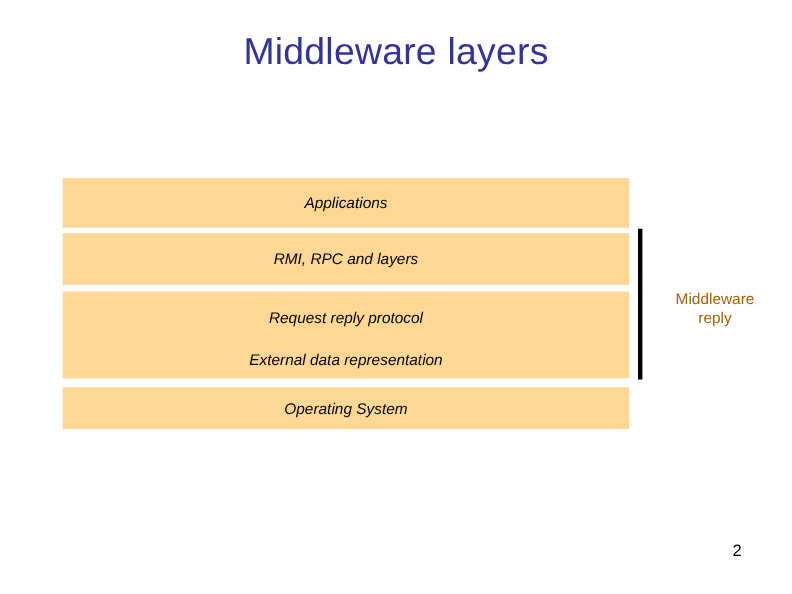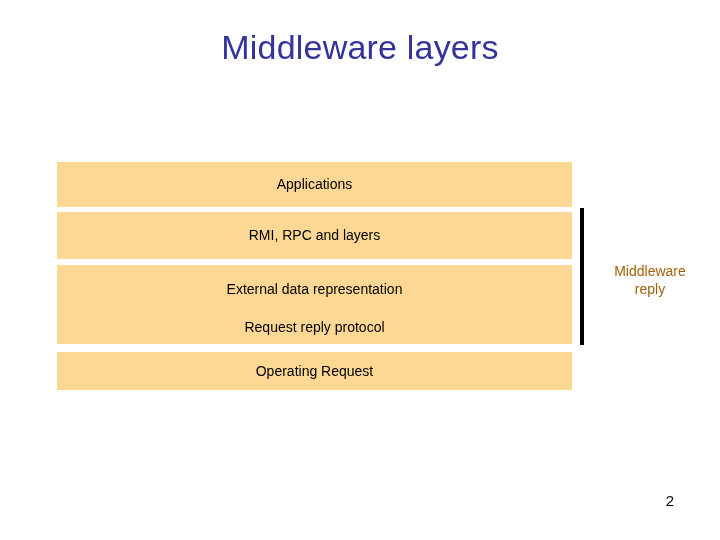--- a/index.html
+++ b/index.html
@@ -53,20 +53,21 @@
     justify-content: center;
     box-sizing: border-box;
   }
   .layer-label {
     font-size: 14px;
     line-height: 17px;
     color: #000000;
     text-align: center;
     font-weight: 400;
     white-space: nowrap;
+    font-style: italic;
   }
 
   
   #bar-applications      { top: 0px;   height: 45px; }
   #bar-rmi-rpc-events    { top: 50px;  height: 47px; }
   #bar-request-reply     { top: 103px; height: 79px; justify-content: flex-start; padding-top: 16px; }
   #bar-operating-system  { top: 190px; height: 38px; }
 
   
   #bar-request-reply .layer-label + .layer-label {
@@ -118,26 +119,26 @@
 
     <div class="layer-bar" id="bar-applications">
       <div class="layer-label">Applications</div>
     </div>
 
     <div class="layer-bar" id="bar-rmi-rpc-events">
       <div class="layer-label">RMI, RPC and layers</div>
     </div>
 
     <div class="layer-bar" id="bar-request-reply">
+      <div class="layer-label">Request reply protocol</div>
       <div class="layer-label">External data representation</div>
-      <div class="layer-label">Request reply protocol</div>
     </div>
 
     <div class="layer-bar" id="bar-operating-system">
-      <div class="layer-label">Operating Request</div>
+      <div class="layer-label">Operating System</div>
     </div>
 
   </div>
 
   <div id="middleware-bracket"></div>
 
   <div id="middleware-annotation">
     <span>Middleware</span><br>
     <span>reply</span>
   </div>

